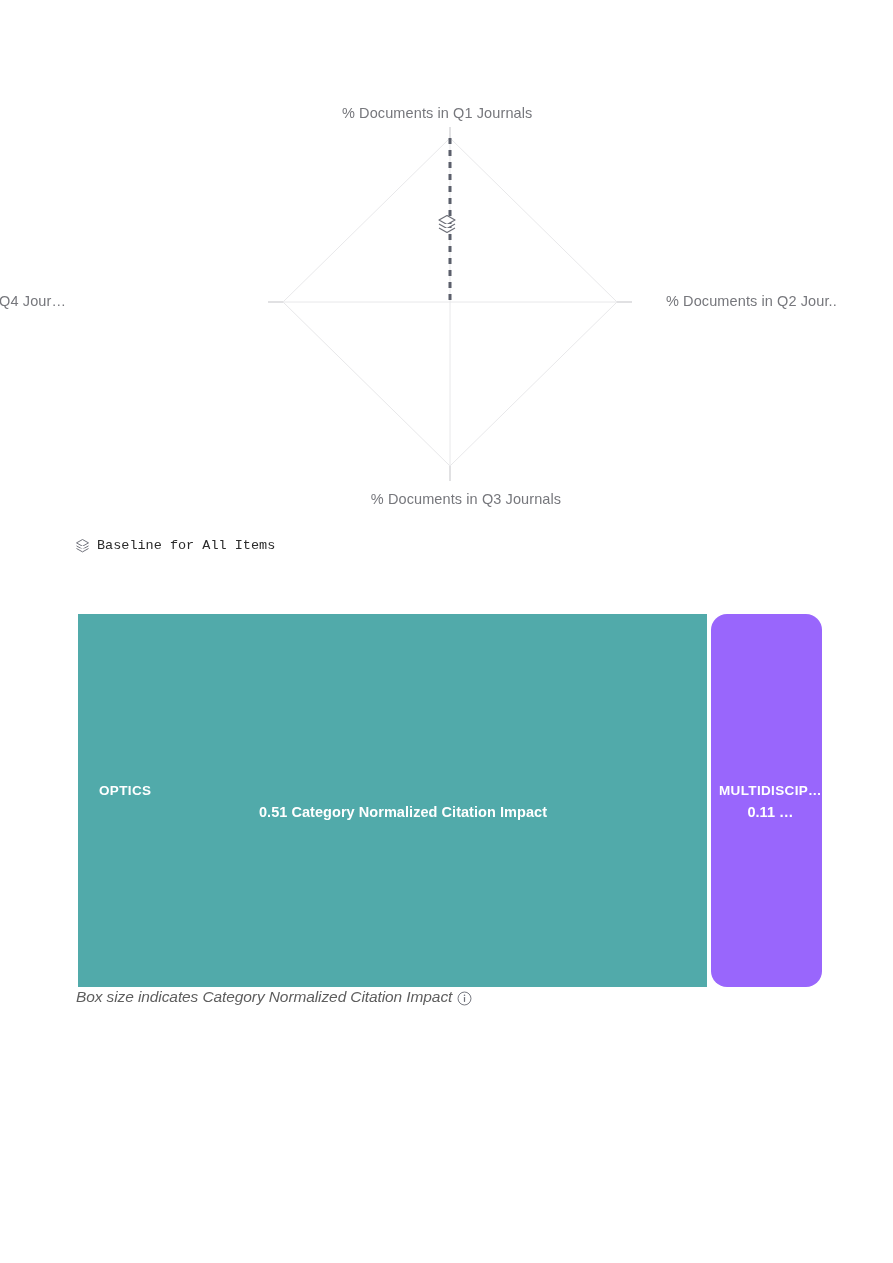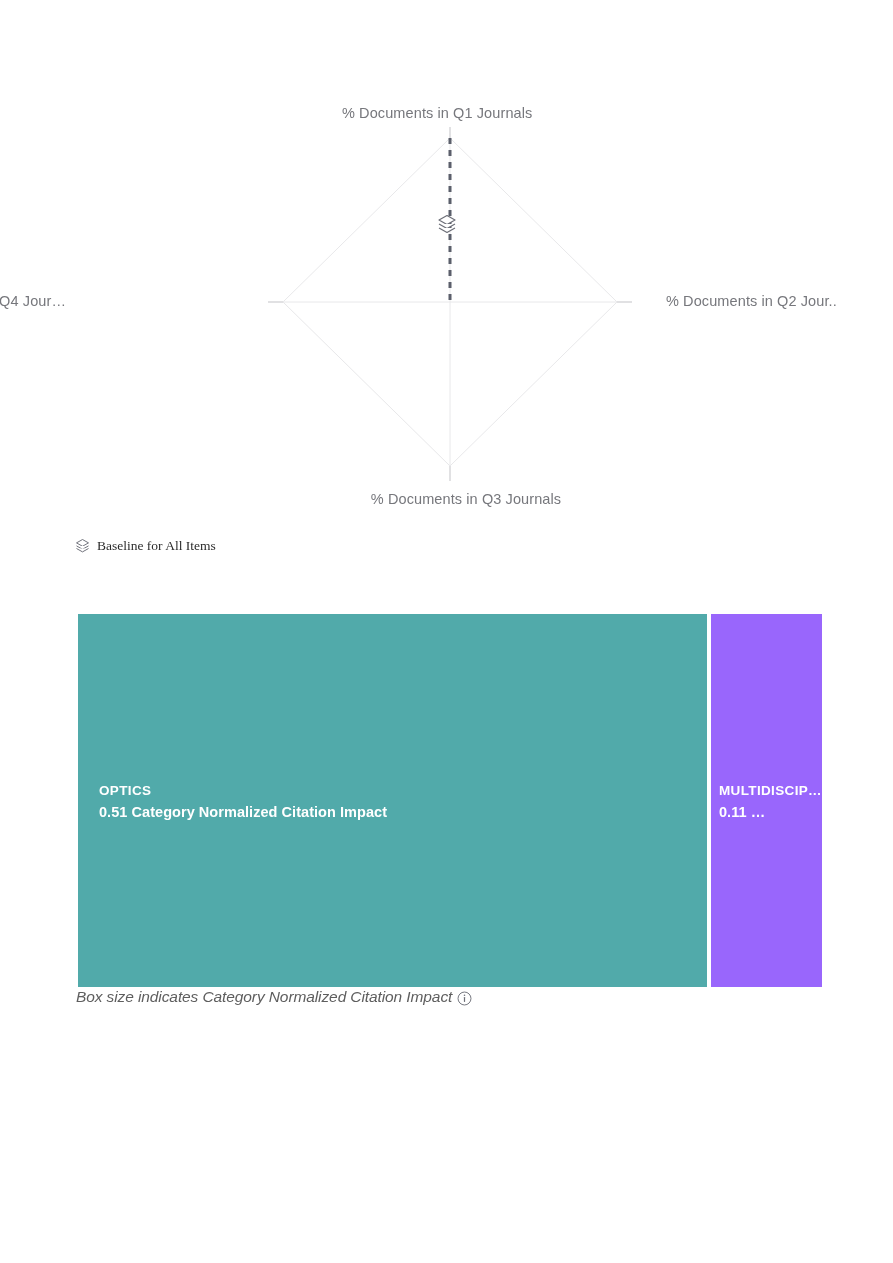--- a/index.html
+++ b/index.html
@@ -84,21 +84,21 @@
     display: flex;
     align-items: center;
     gap: 7px;
   }
   #radar-legend .legend-icon {
     width: 15px;
     height: 15px;
     display: block;
   }
   #radar-legend .legend-text {
-    font-family: Liberation Serif, serif;
+    font-family: Liberation Mono, monospace;
     font-size: 13.5px;
     color: #2b2b2b;
     white-space: nowrap;
     line-height: 1;
   }
 
   
   #treemap {
     position: absolute;
     left: 78px;
@@ -132,23 +132,24 @@
     white-space: nowrap;
   }
   .cell-value {
     font-family: "Liberation Sans", sans-serif;
     font-size: 14.5px;
     font-weight: bold;
     color: #ffffff;
     letter-spacing: 0.05px;
     line-height: 1.5;
     white-space: nowrap;
+    text-align: center;
   }
   #treemap-cell-0 { flex: 0 0 629px; }
-  #treemap-cell-1 { flex: 0 0 111px; margin-left: 4px; }
+  #treemap-cell-1 { flex: 0 0 111px; margin-left: 4px; border-radius: 16px; }
   #treemap-cell-1 .cell-inner { left: 8px; }
 
   
   #treemap-caption {
     position: absolute;
     left: 76px;
     top: 988px;
     display: flex;
     align-items: center;
     gap: 5px;

